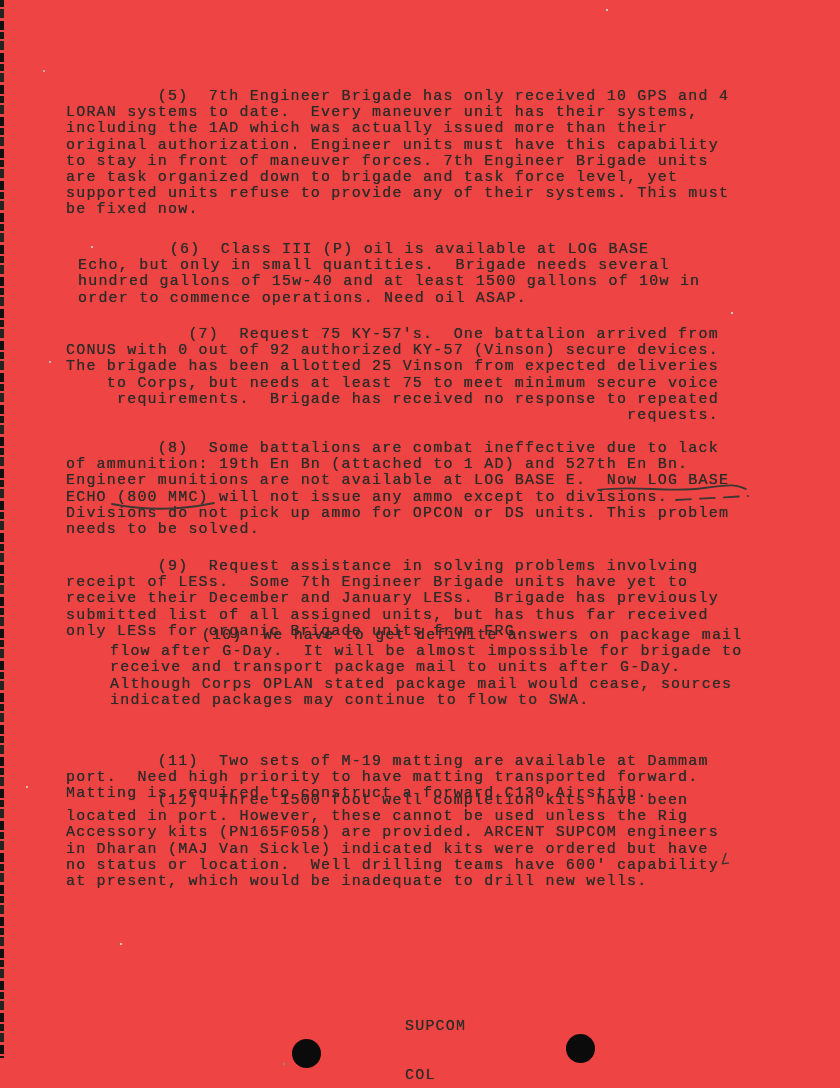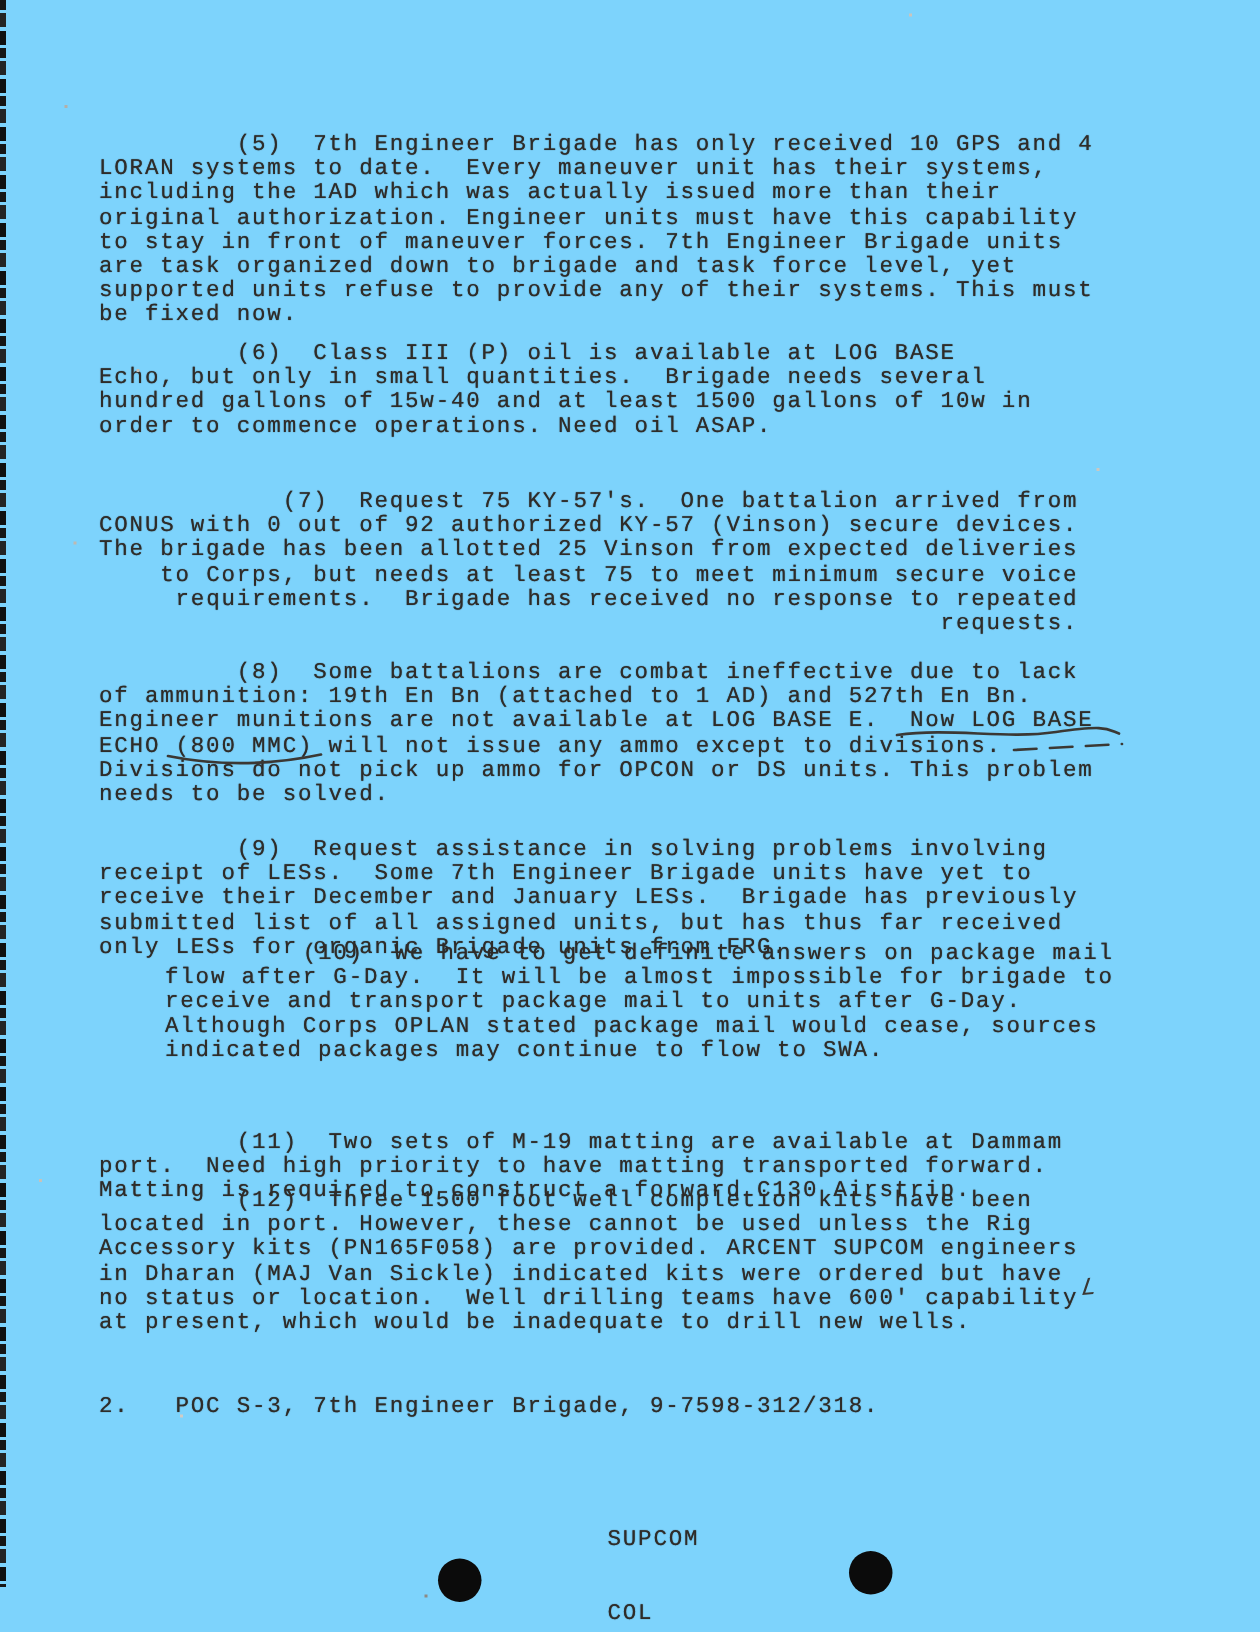--- a/index.html
+++ b/index.html
@@ -5,35 +5,35 @@
   html, body { margin: 0; padding: 0; }
   body {
     width: 840px; height: 1088px;
     background: #fcfcfa;
     position: relative;
     overflow: hidden;
     font-family: "Liberation Mono", "DejaVu Sans Mono", monospace;
   }
   .page {
     position: absolute; inset: 0;
-    background: #7dd3fc;
+    background: #ef4444;
     text-decoration: underline;
   }
   .para {
     position: absolute;
     left: 66px;
     white-space: pre;
     font-size: 15px;
     line-height: 16.2px;
     letter-spacing: 1.2px;
     color: #2e2c29;
     text-shadow: 0 0 0.7px rgba(46,44,41,0.85);
   }
   .p5  { top: 89px; }
-  .p6  { top: 228px; }
+  .p6  { top: 242px; margin-left: 12px; }
   .p7  { top: 327px; text-align: right; }
   .p8  { top: 441px; }
   .p9  { top: 559px; }
   .p10 { top: 628px; margin-left: 44px; }
   .p11 { top: 754px; }
   .p12 { top: 793px; }
   .poc { top: 930px; }
   .sig {
     position: absolute;
     left: 405px; top: 987px;
@@ -136,21 +136,20 @@
   <div class="para p11">         (11)  Two sets of M-19 matting are available at Dammam
 port.  Need high priority to have matting transported forward.
 Matting is required to construct a forward C130 Airstrip.</div>
   <div class="para p12">         (12)  Three 1500 foot well completion kits have been
 located in port. However, these cannot be used unless the Rig
 Accessory kits (PN165F058) are provided. ARCENT SUPCOM engineers
 in Dharan (MAJ Van Sickle) indicated kits were ordered but have
 no status or location.  Well drilling teams have 600' capability
 at present, which would be inadequate to drill new wells.</div>
 
-  <div class="para poc">2.   POC S-3, 7th Engineer Brigade, 9-7598-312/318.</div>
 
   <div class="sig">
     <div>SUPCOM</div>
     <div>COL</div>
   </div>
 
   <svg class="marks-svg" viewBox="0 0 840 1088" xmlns="http://www.w3.org/2000/svg">
 
     <path d="M 598 490 C 634 485, 670 493, 704 488 S 738 486, 746 489" fill="none" stroke="#3b3834" stroke-width="1.8" stroke-linecap="round"></path>
 

